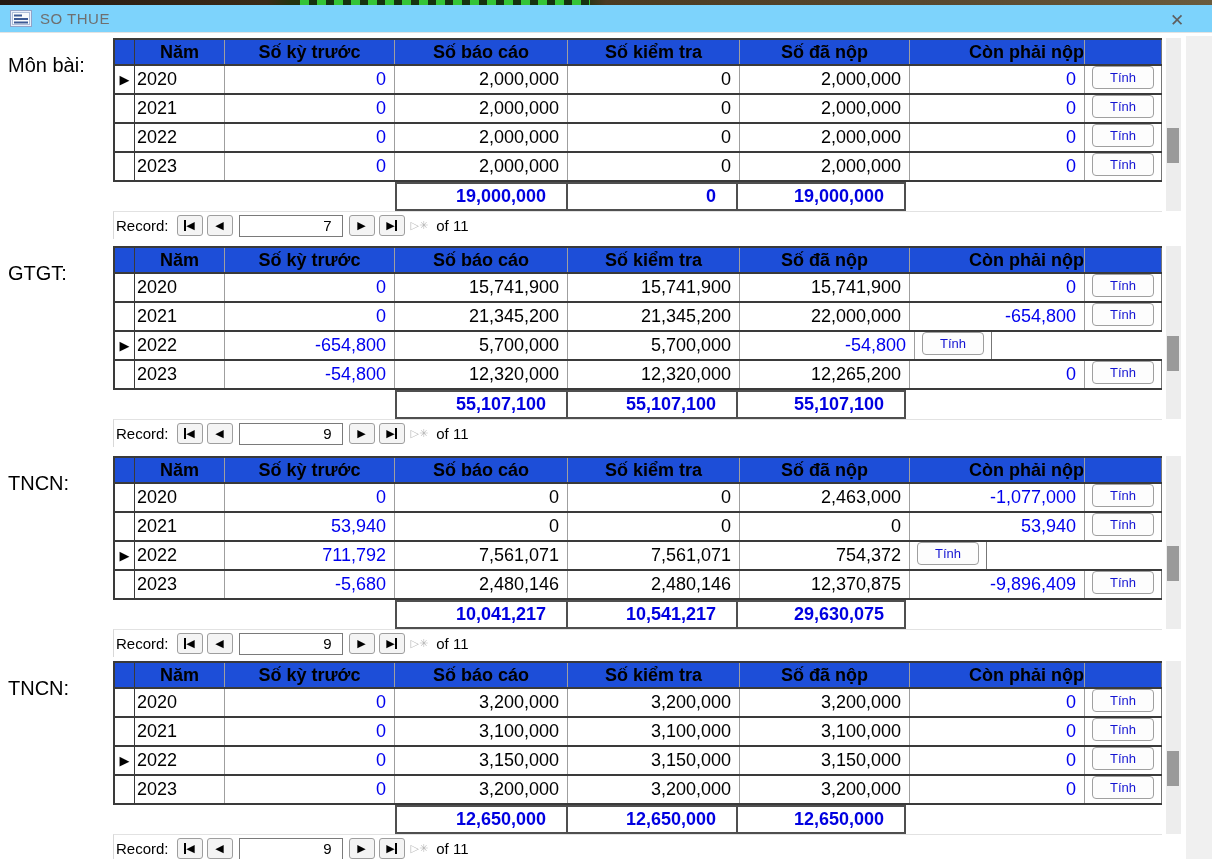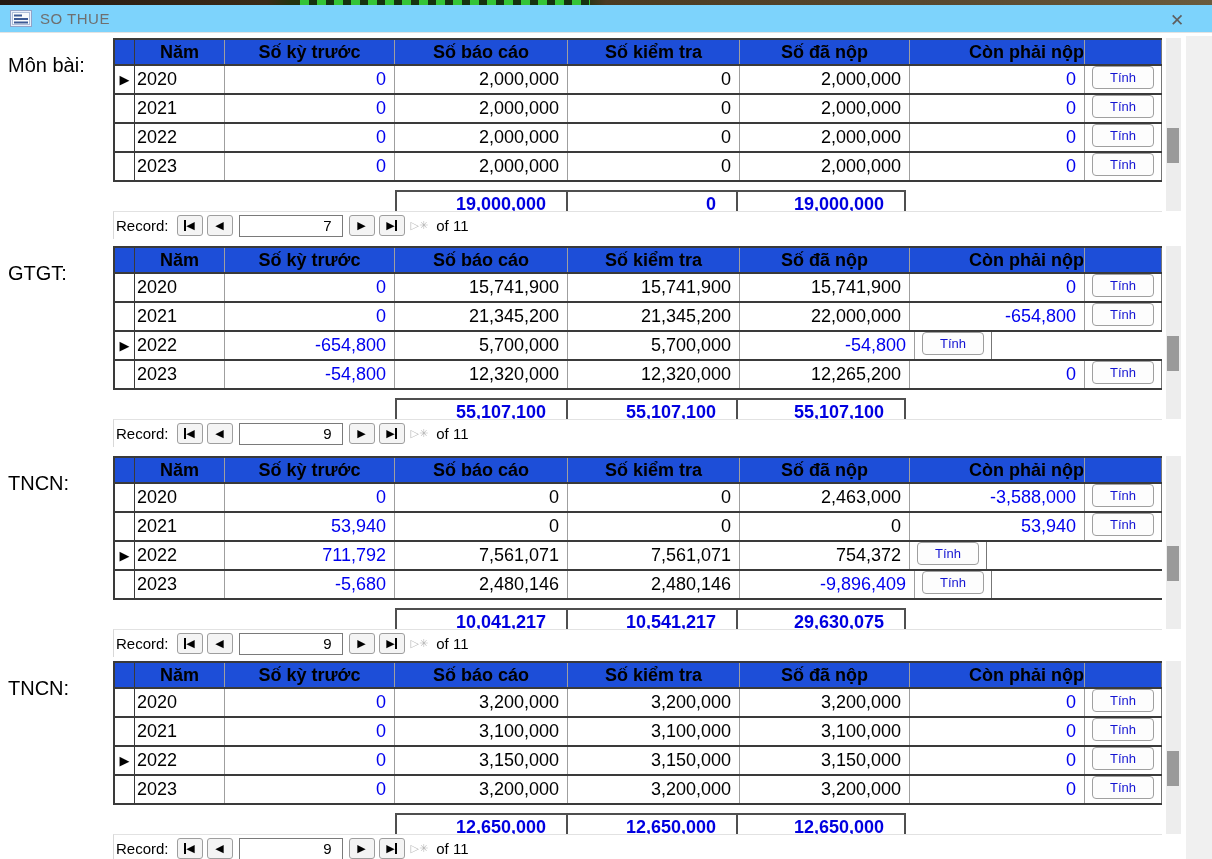--- a/index.html
+++ b/index.html
@@ -45,21 +45,21 @@
   .w-c4 { width:170px; }
   .w-c5 { width:175px;text-align:right; }
   .w-btn { width:77px; border-right:1px solid #777; }
 
   .sel-cell { display:flex; align-items:center; justify-content:center; font-size:13px; color:#000; background:#fff; }
   .year-cell { padding-left:2px; }
   .btn-cell { display:flex; justify-content:center; }
   .tinh-btn { width:62px; height:23px; background:#fdfdfd; border:1px solid #a0a0a0; border-radius:4px;
     color:#1414d2; font-size:13px; font-family:inherit; cursor:pointer; line-height:20px; }
 
-  .trow { position:absolute; left:282px; top:152px; display:flex; }
+  .trow { position:absolute; left:282px; top:144px; display:flex; }
   .tbox { height:29px; background:#fff; border:2px solid #4f4f4f; font-size:18px; font-weight:bold;
     color:#0000e0; text-align:right; padding-right:20px; line-height:25px; }
   .tbox + .tbox { margin-left:-2px; }
   .tb1 { width:173px; } .tb2 { width:172px; } .tb3 { width:170px; }
 
   .nav { position:absolute; left:0; top:173px; width:1049px; height:28px; background:#fff;
     border-top:1px solid #e2e2e2; border-left:1px solid #d8d8d8; display:flex; align-items:center; padding-left:2px; }
   .nav-label { font-size:15px; color:#000; margin-right:8px; }
   .nav-btn { width:26px; height:21px; background:#f4f4f4; border:1px solid #9e9e9e; border-radius:3px;
     display:flex; align-items:center; justify-content:center; margin-right:4px; cursor:pointer; font-size:11px; color:#000; }
@@ -318,21 +318,21 @@
       </div>
       <div class="drow">
         <div class="dc w-sel sel-cell">
             <span></span>
           </div>
         <div class="dc w-year year-cell">2020</div>
         <div class="dc w-c1 num blue">0</div>
         <div class="dc w-c2 num">0</div>
         <div class="dc w-c3 num">0</div>
         <div class="dc w-c4 num">2,463,000</div>
-        <div class="dc w-c5 num blue">-3,588,000</div>
+        <div class="dc w-c5 num blue">-1,077,000</div>
         <div class="dc w-btn btn-cell">
             <button class="tinh-btn">Tính</button>
           </div>
       </div>
       <div class="drow">
         <div class="dc w-sel sel-cell">
             <span></span>
           </div>
         <div class="dc w-year year-cell">2021</div>
         <div class="dc w-c1 num blue">53,940</div>
@@ -358,20 +358,21 @@
           </div>
       </div>
       <div class="drow">
         <div class="dc w-sel sel-cell">
             <span></span>
           </div>
         <div class="dc w-year year-cell">2023</div>
         <div class="dc w-c1 num blue">-5,680</div>
         <div class="dc w-c2 num">2,480,146</div>
         <div class="dc w-c3 num">2,480,146</div>
+        <div class="dc w-c4 num">12,370,875</div>
         <div class="dc w-c5 num blue">-9,896,409</div>
         <div class="dc w-btn btn-cell">
             <button class="tinh-btn">Tính</button>
           </div>
       </div>
       <div class="trow">
         <div class="tbox tb1">10,041,217</div>
         <div class="tbox tb2">10,541,217</div>
         <div class="tbox tb3">29,630,075</div>
       </div>

